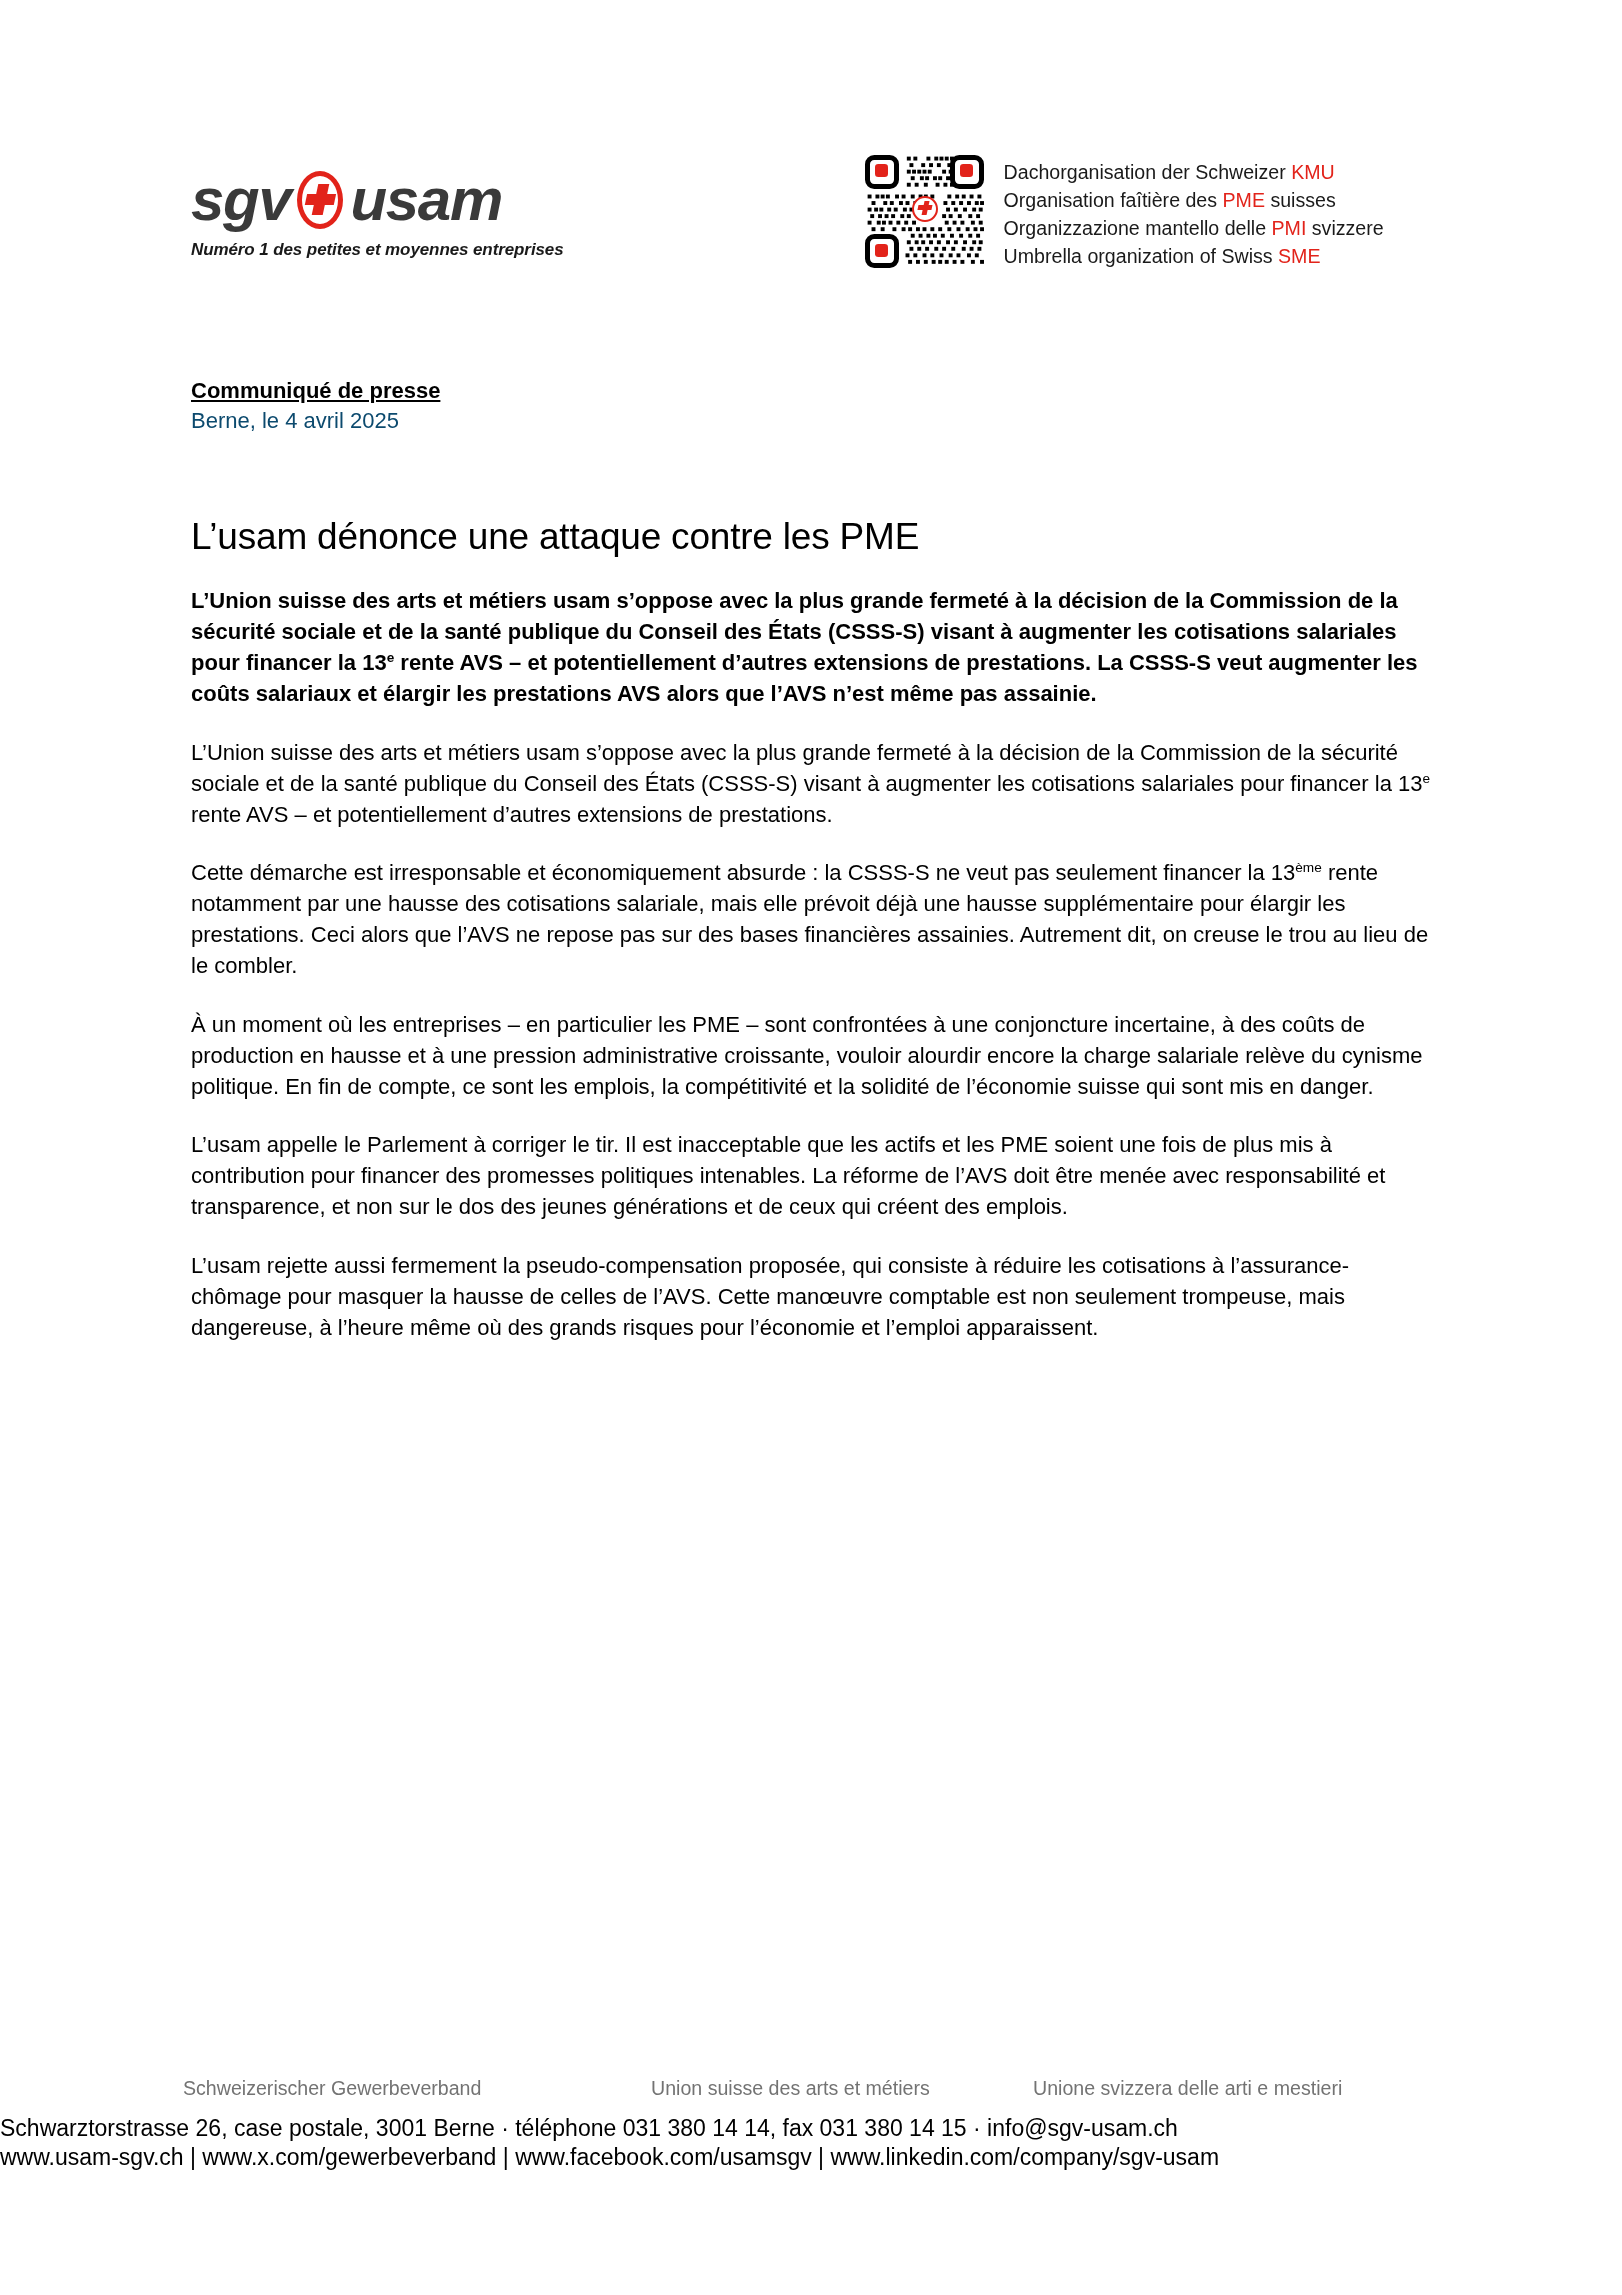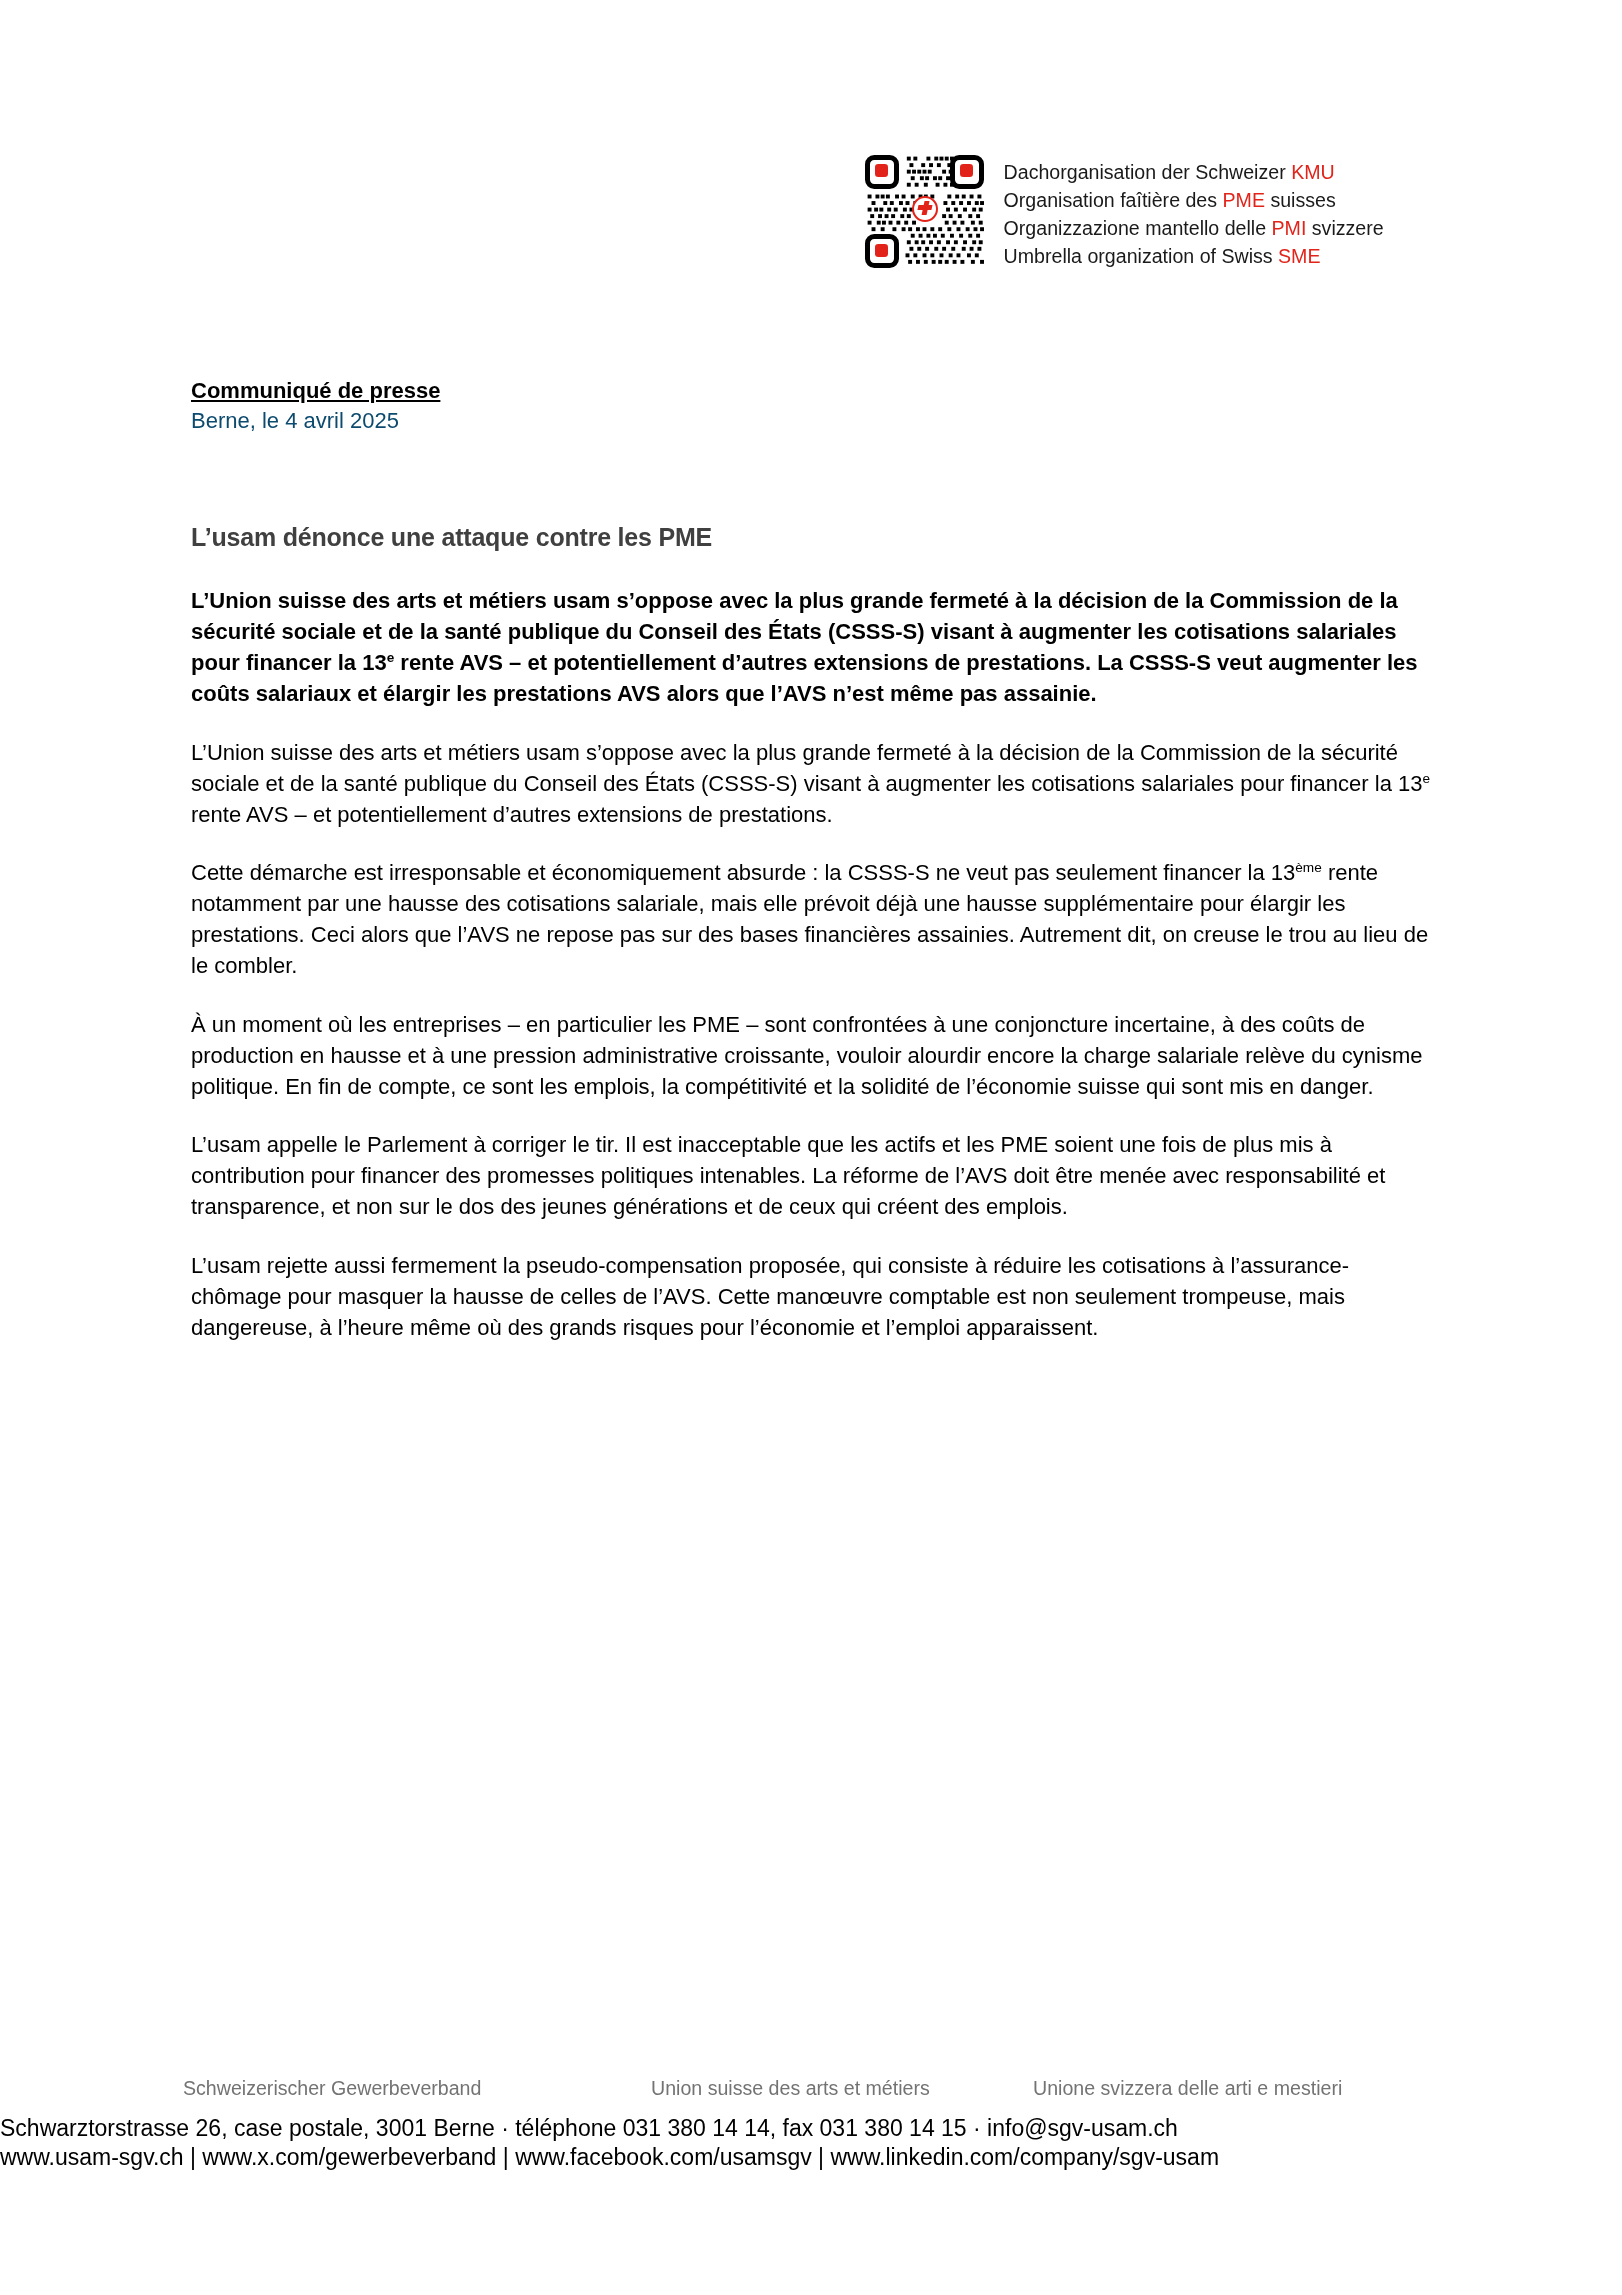--- a/index.html
+++ b/index.html
@@ -207,25 +207,25 @@
     text-decoration: underline;
   }
   .meta-place {
     font-size: 22px;
     line-height: 30px;
     color: #0c4a6e;
   }
 
   .headline {
     margin-top: 82px;
-    font-size: 25px;
-    font-weight: bold;
+    font-size: 37px;
+    font-weight: normal;
     line-height: 38px;
     letter-spacing: -0.2px;
-    color: #404040;
+    color: #000000;
   }
 
   .lead {
     margin-top: 29px;
     font-size: 22px;
     font-weight: bold;
     line-height: 31px;
     color: #000;
     text-align: left;
   }
@@ -280,20 +280,31 @@
   .footer-contact { margin-top: 10.5px; }
   .footer-links { margin-top: 1.3px; }
 </style>
 </head>
 <body>
 
 <div class="page">
 
   <div class="header">
 
+    <div class="logo-block">
+      <div class="logo-wordmark">
+        <span class="logo-sgv">sgv</span>
+        <span class="logo-mark">
+          <span class="ring"></span>
+          <span class="cross"></span>
+        </span>
+        <span class="logo-usam">usam</span>
+      </div>
+      <div class="logo-tagline">Numéro 1 des petites et moyennes entreprises</div>
+    </div>
 
     <div class="qr-block">
       <div class="qr-code">
         <svg class="qr-dots" viewBox="0 0 182 178" xmlns="http://www.w3.org/2000/svg" aria-hidden="true">
           <g fill="#000000">
             <rect x="64" y="4" width="6" height="6"></rect>
               <rect x="74" y="4" width="6" height="6"></rect>
             <rect x="94" y="4" width="6" height="6"></rect>
               <rect x="106" y="4" width="6" height="6"></rect>
             <rect x="114" y="4" width="6" height="6"></rect>

